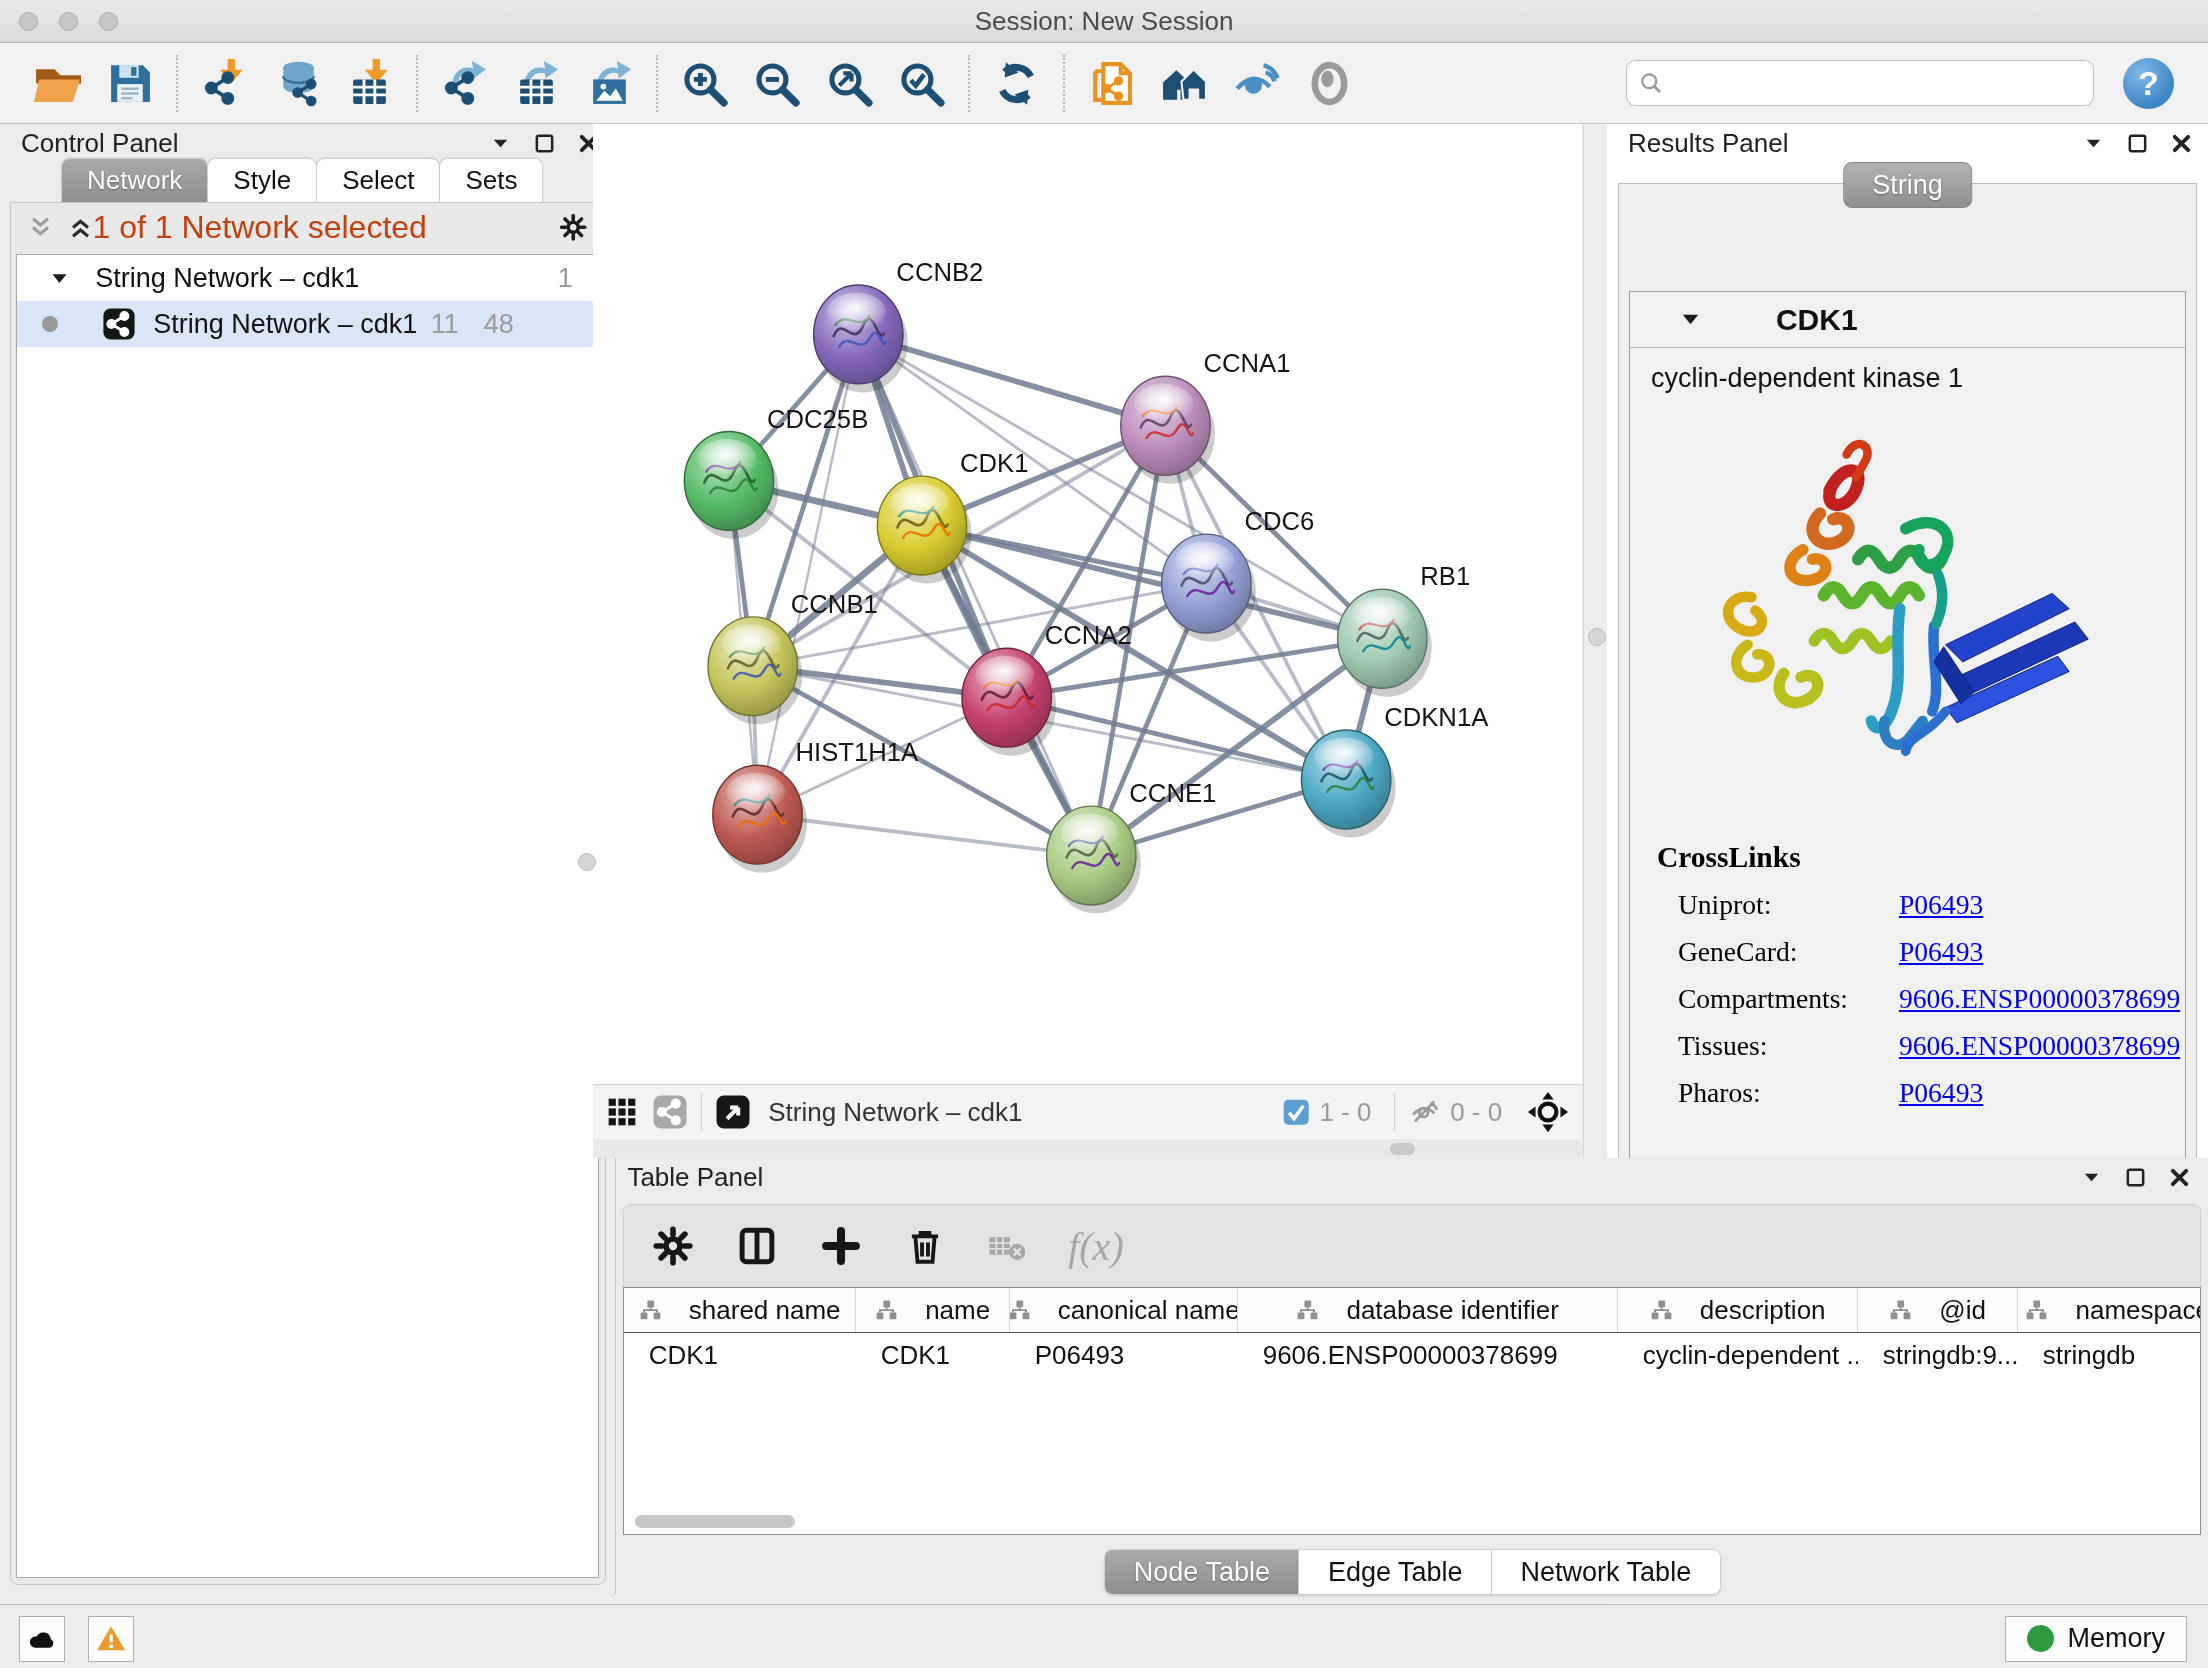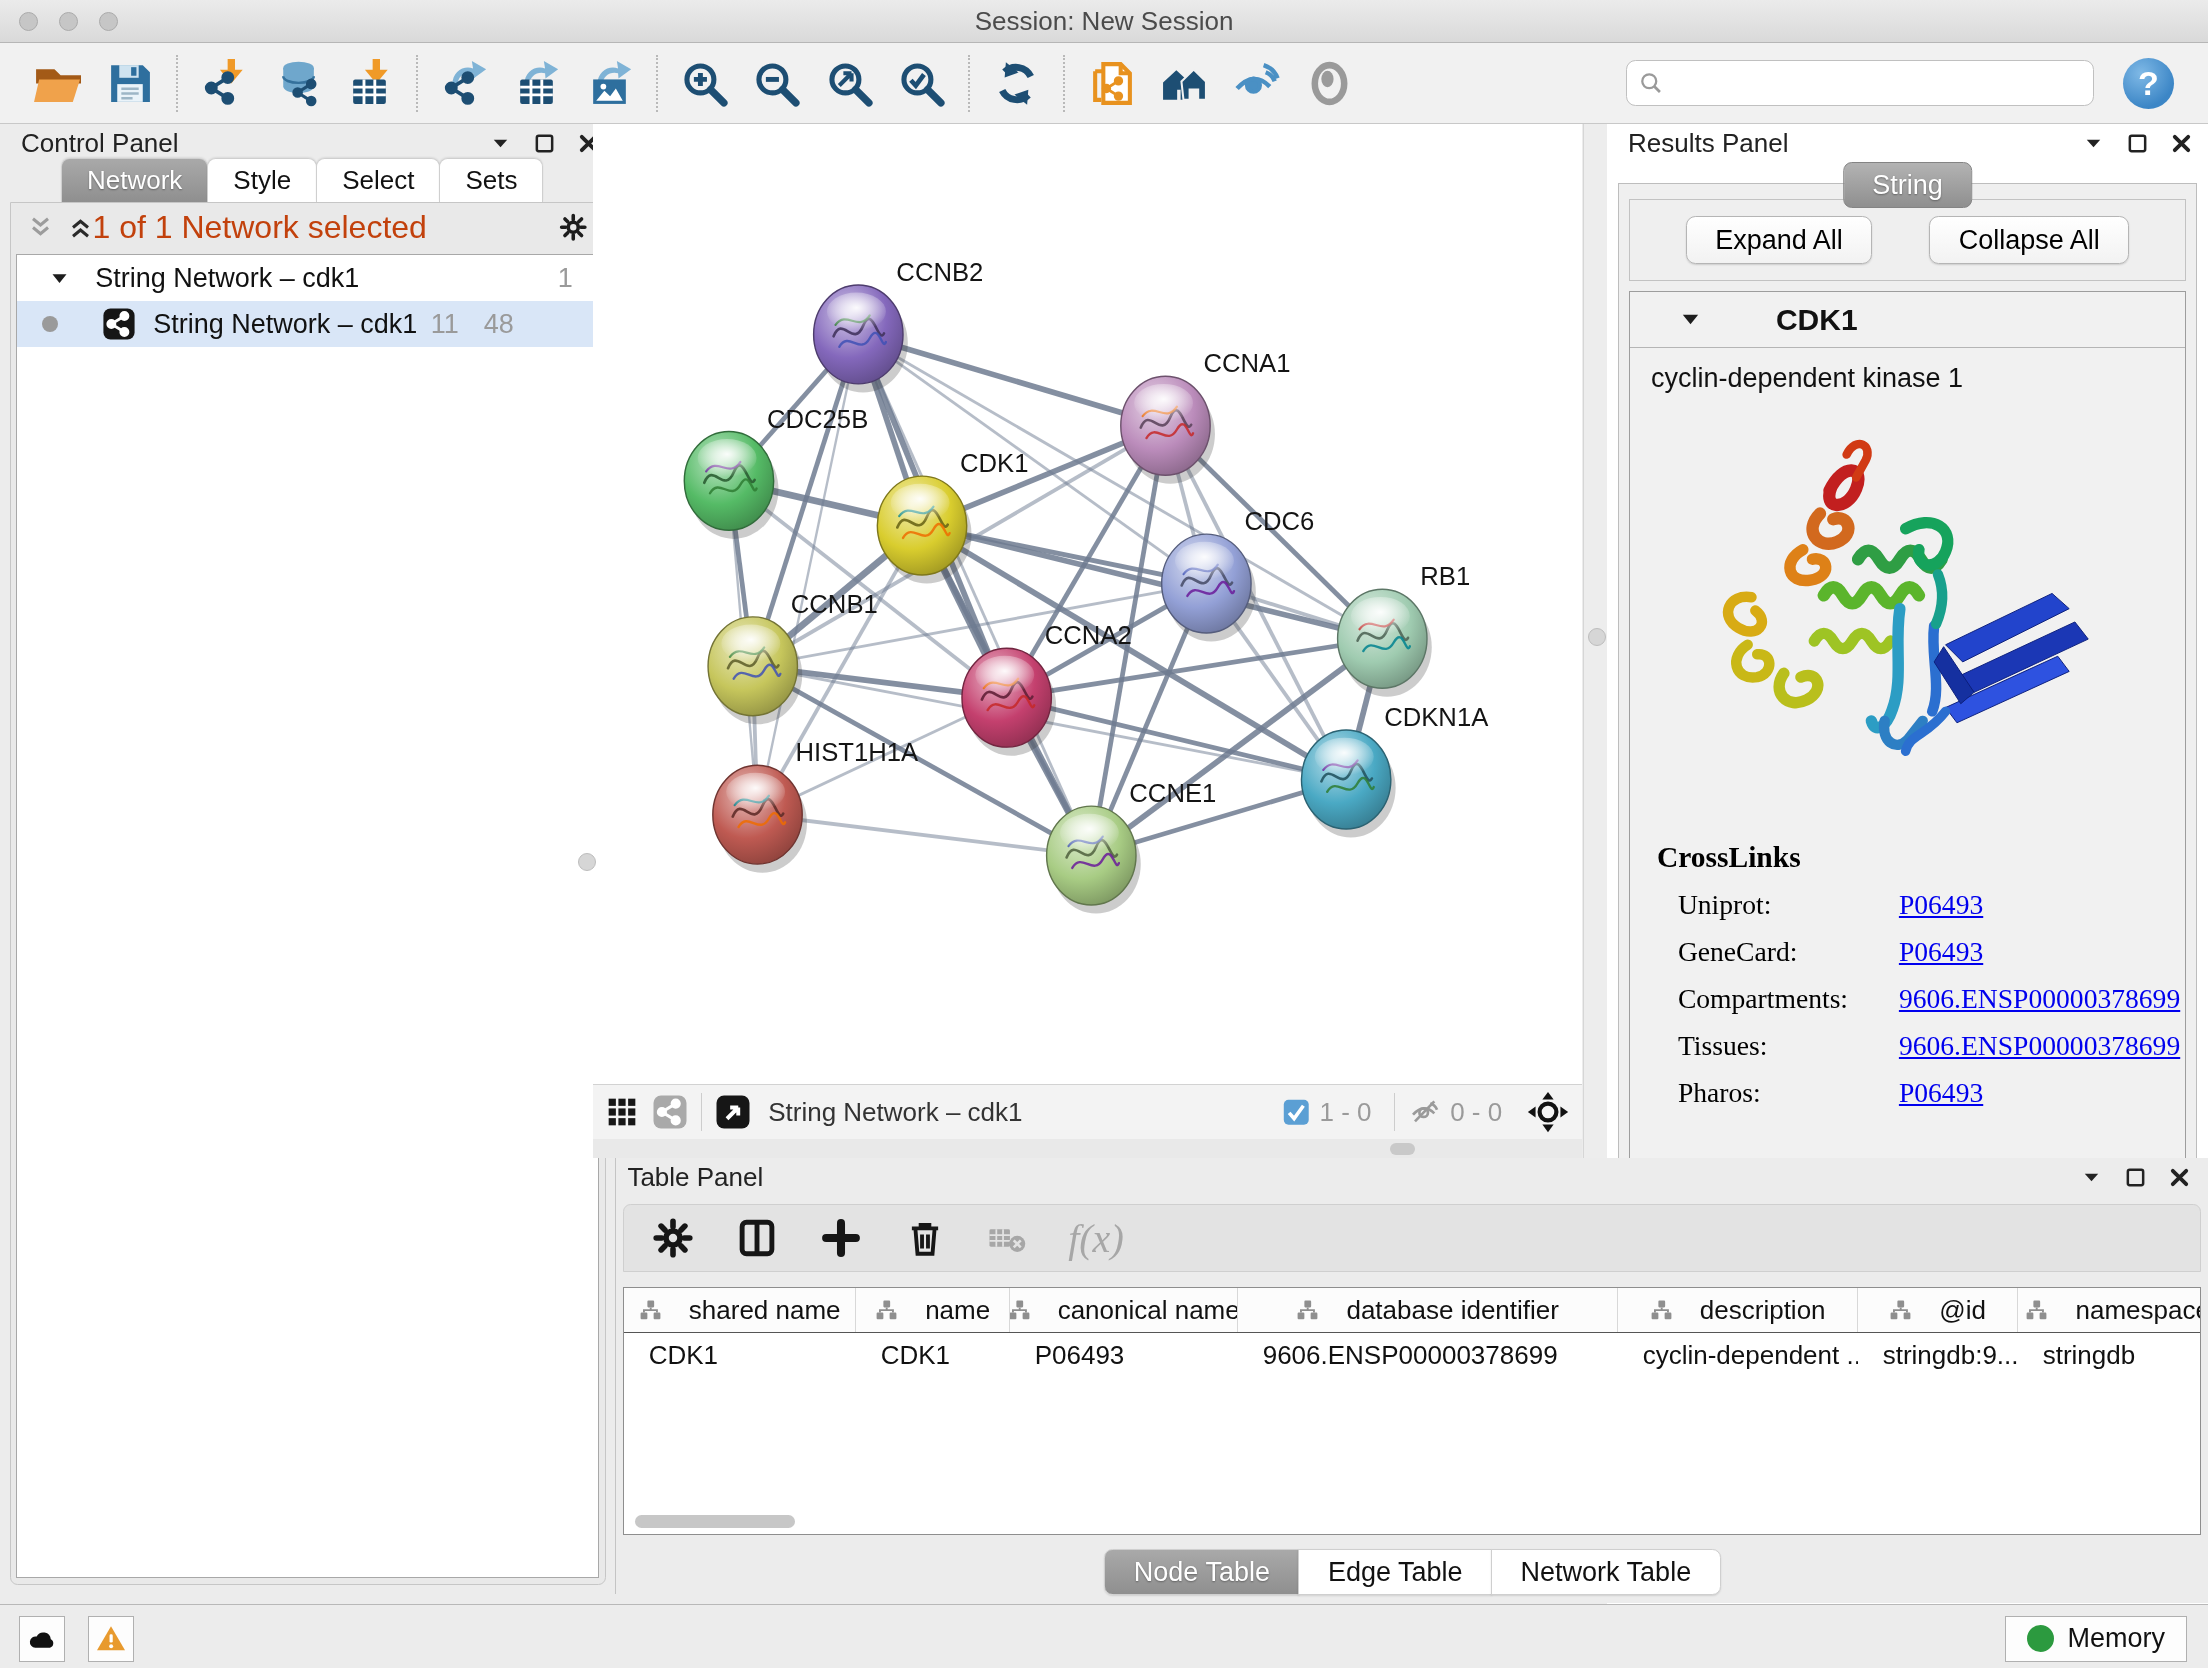--- a/index.html
+++ b/index.html
@@ -82,21 +82,21 @@
   .rp-protein{display:flex;justify-content:center;margin-top:7.6px;}
   .crosslinks{font-family:"Liberation Serif","DejaVu Serif",serif;margin-top:25px;padding-left:27px;}
   .crosslinks .cl-title{font-size:29.5px;font-weight:bold;color:#000;}
   .cl-row{display:flex;margin-top:15px;font-size:27.6px;}
   .cl-row .cl-label{width:221px;margin-left:21px;color:#000;}
   .cl-row a{color:#0000ee;text-decoration:underline;}
   .rp-scroll-stub{position:absolute;left:3.8px;bottom:2.9px;width:91px;height:5.7px;background:#bdbdbd;border-radius:2.9px;}
 
   
   .table-panel{position:absolute;left:616px;top:1158px;width:1592px;height:445px;background:#ececec;}
-  .tp-toolbar{position:absolute;left:6.7px;right:6.7px;top:46px;height:68px;background:#e3e3e3;
+  .tp-toolbar{position:absolute;left:6.7px;right:6.7px;top:46px;height:84px;background:#e3e3e3;
     border:1px solid #cfcfcf;border-radius:7.6px 7.6px 0 0;display:flex;align-items:center;gap:42px;padding-left:28.5px;box-sizing:border-box;}
   .tp-toolbar svg{width:42px;height:42px;}
   .tp-fx{font-family:"Liberation Serif","DejaVu Serif",serif;font-style:italic;font-size:40px;color:#a7a7a7;}
   .tp-table{position:absolute;left:6.7px;right:6.7px;top:129px;bottom:68px;background:#fff;border:1px solid #8e8e8e;overflow:hidden;}
   .tbl-header{display:flex;border-bottom:1.9px solid #555;background:#fcfcfc;height:44px;}
   .tbl-header .cell{display:flex;align-items:center;justify-content:center;gap:26px;font-size:26px;color:#111;
     border-right:1px solid #d8d8d8;box-sizing:border-box;flex:none;overflow:hidden;white-space:nowrap;}
   .tbl-header .cell svg{width:25px;height:25px;flex:none;}
   .tbl-row{display:flex;height:44px;}
   .tbl-row .cell{display:flex;align-items:center;font-size:26px;color:#111;padding-left:25px;box-sizing:border-box;
@@ -703,24 +703,20 @@
         </svg>
       <svg viewBox="0 0 24 24">
           <rect x="4" y="4" width="16" height="16" rx="2" fill="none" stroke="#222" stroke-width="2.6"></rect>
         </svg>
       <svg viewBox="0 0 24 24">
           <path d="M5 5 L19 19 M19 5 L5 19" stroke="#222" stroke-width="4" stroke-linecap="round"></path>
         </svg>
     </div>
     <div class="string-tab">String</div>
     <div class="rp-outer">
-      <div class="rp-buttons">
-        <button class="rp-btn">Expand All</button>
-        <button class="rp-btn">Collapse All</button>
-      </div>
       <div class="rp-inner">
         <div class="rp-entry-head">
           <svg viewBox="0 0 24 24" style="width:23px;height:23px;margin-left:49px;">
               <path d="M4 7 L12 17 L20 7z" fill="#1d1d1d"></path>
             </svg>
           <span class="name">CDK1</span>
         </div>
         <div class="rp-desc">cyclin-dependent kinase 1</div>
         <div class="rp-protein">
           <svg width="495" height="409" viewBox="0 0 520 430">

